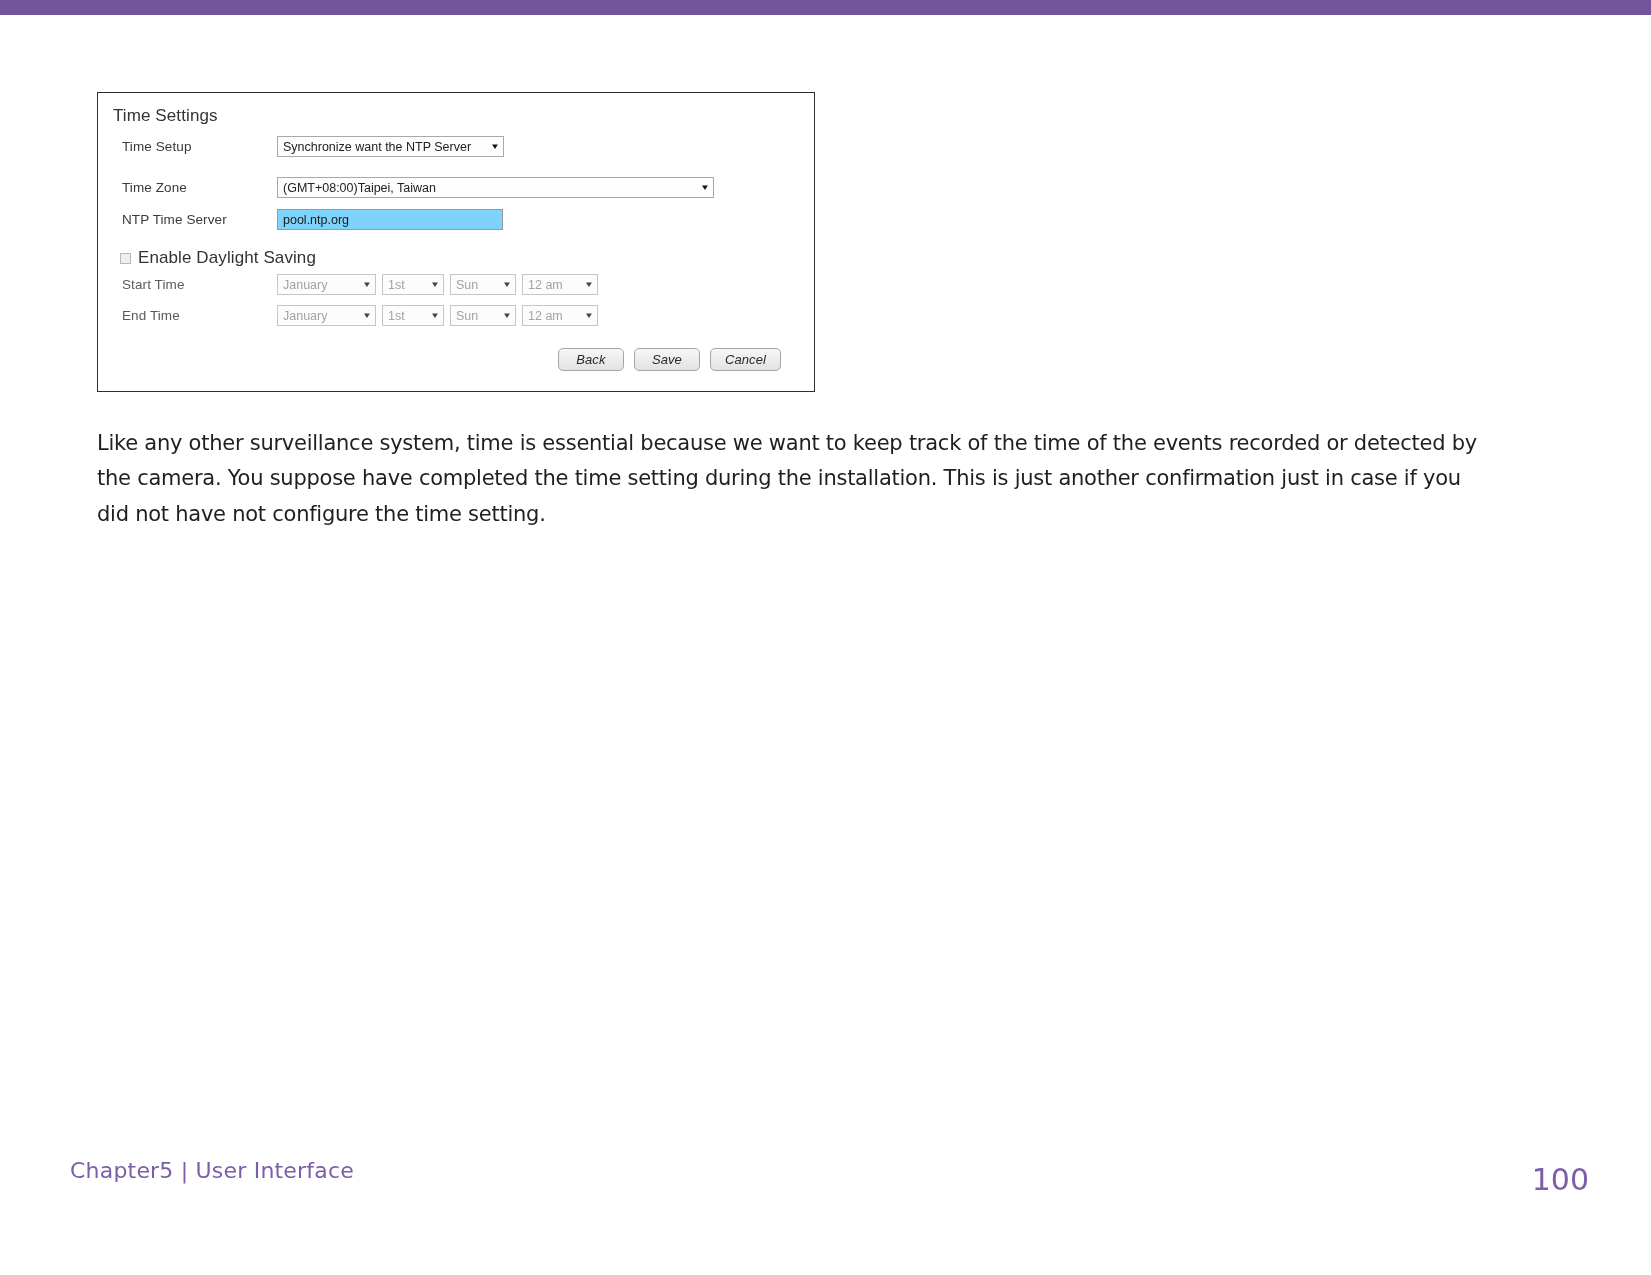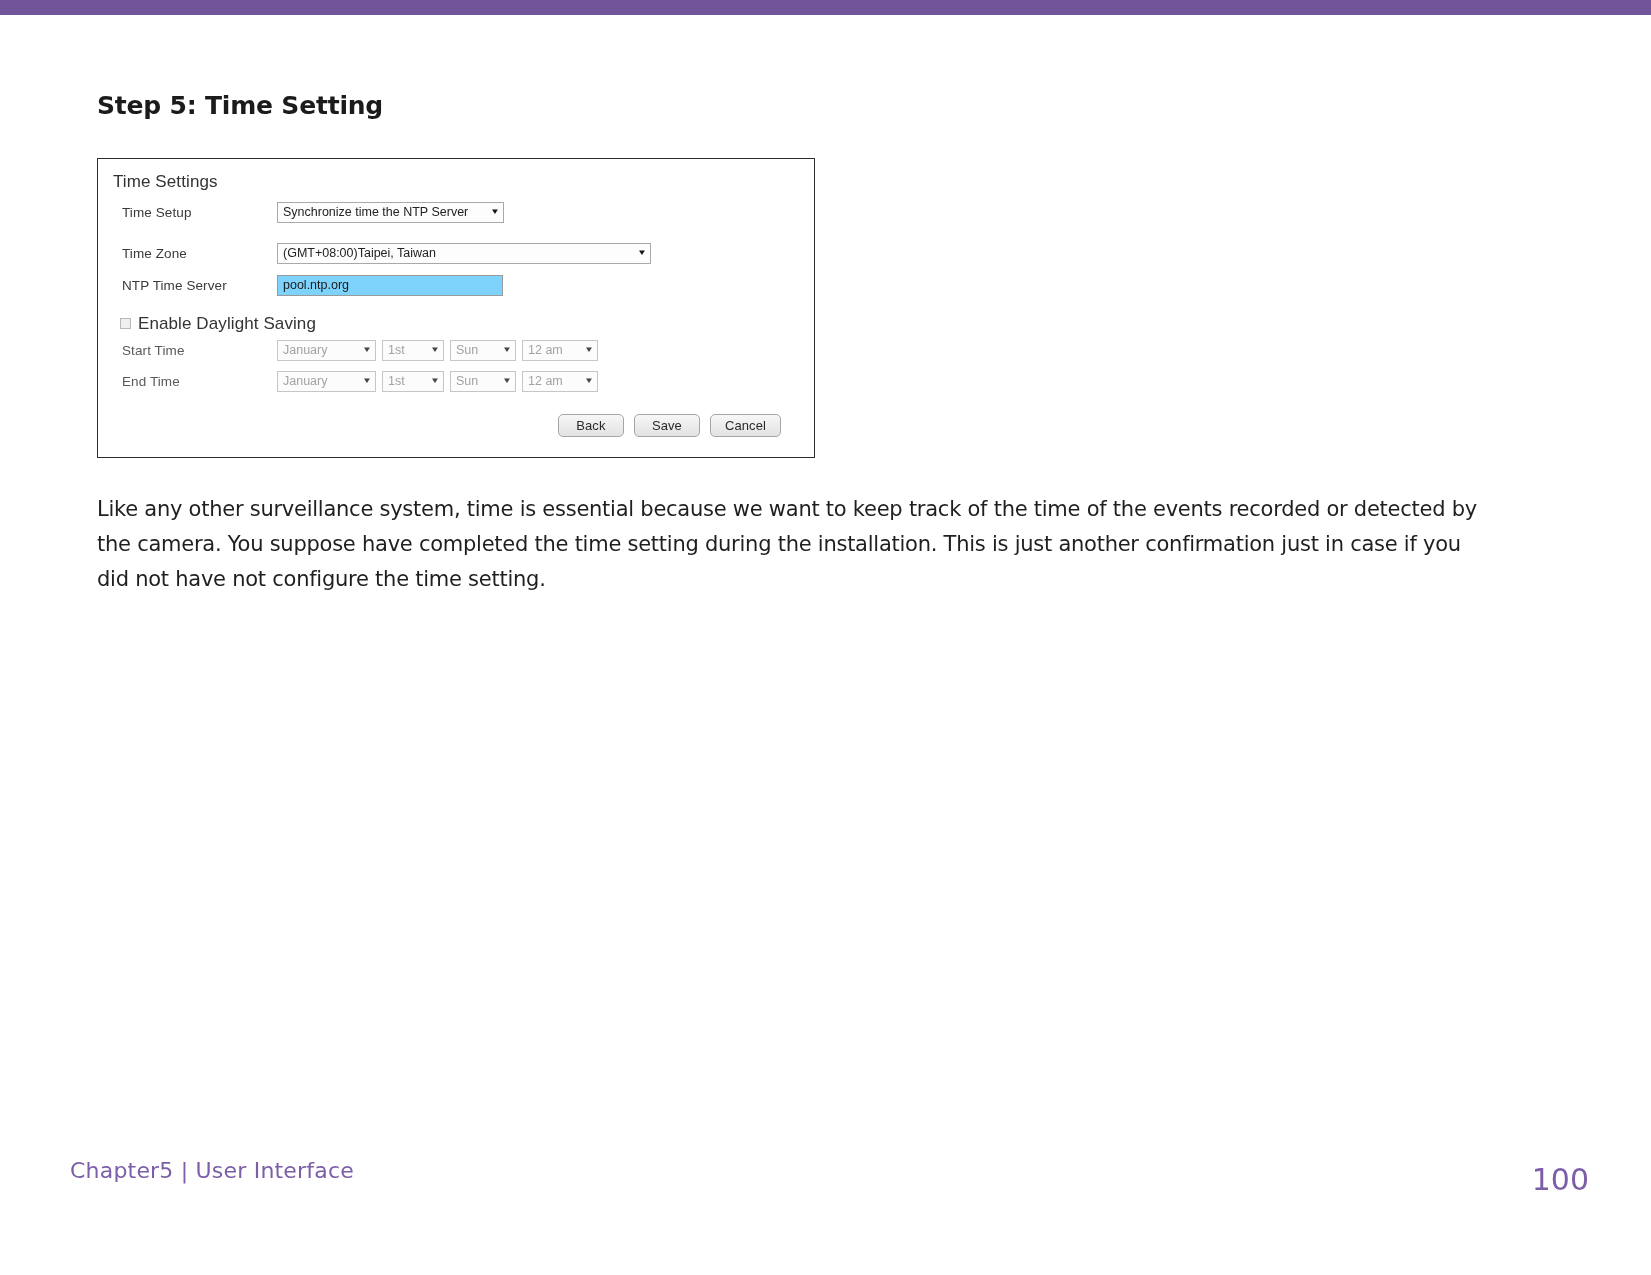--- a/index.html
+++ b/index.html
@@ -144,20 +144,21 @@
     letter-spacing: 0.1px;
   }
 
   
   #btn-row {
     position: absolute;
     right: 33px;
     bottom: 20px;
     display: flex;
     gap: 10px;
+    font-style: italic;
   }
   .btn {
     box-sizing: border-box;
     min-width: 66px;
     height: 23px;
     padding: 0 14px;
     border: 1px solid #a6a6a6;
     border-radius: 5px;
     background: linear-gradient(#f7f7f7, #e2e2e2);
     font-size: 13px;
@@ -200,37 +201,36 @@
     color: #7b5ea7;
   }
 </style>
 </head>
 <body>
 
 <div id="top-bar"></div>
 
 <div id="content">
 
-  <h1 id="step-heading">Step 5: Time Setting</h1>
 
   <div id="ui-screenshot">
 
     <div class="panel-title">Time Settings</div>
 
     <div class="frow" style="top:43px;">
       <span class="flabel">Time Setup</span>
       <span class="sel" style="width:227px;">
-        <span class="txt">Synchronize time the NTP Server</span>
+        <span class="txt">Synchronize want the NTP Server</span>
         <span class="arw">▼</span>
       </span>
     </div>
 
     <div class="frow" style="top:84px;">
       <span class="flabel">Time Zone</span>
-      <span class="sel" style="width:374px;">
+      <span class="sel" style="width:437px;">
         <span class="txt">(GMT+08:00)Taipei, Taiwan</span>
         <span class="arw">▼</span>
       </span>
     </div>
 
     <div class="frow" style="top:116px;">
       <span class="flabel">NTP Time Server</span>
       <span class="txtinput">
         <span>pool.ntp.org</span>
       </span>

